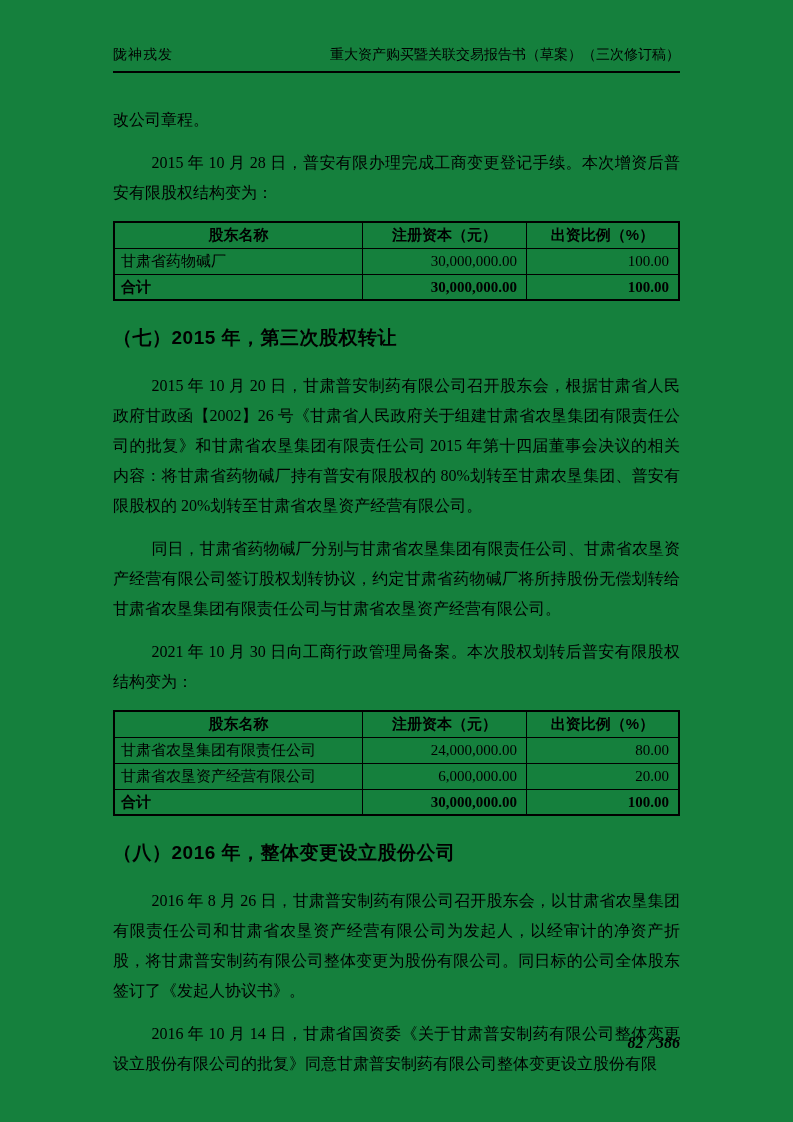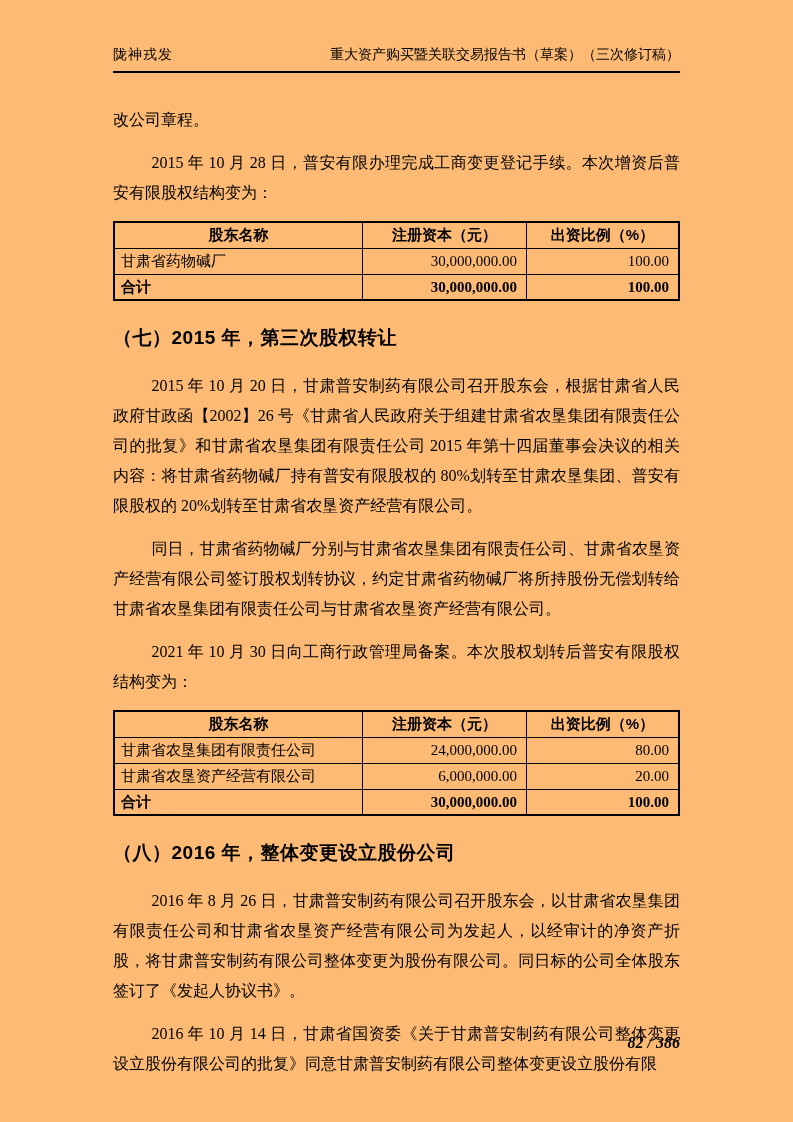--- a/index.html
+++ b/index.html
@@ -5,21 +5,21 @@
   * { margin: 0; padding: 0; box-sizing: border-box; }
   html, body { background: #e8e8e8; }
   body {
     width: 793px; height: 1122px;
     font-family: "Liberation Serif", "DejaVu Serif", serif;
     color: #000;
   }
   .page {
     position: relative;
     width: 793px; height: 1122px;
-    background: #fdba74;
+    background: #15803d;
     padding: 46px 113px 0 113px;
     overflow: hidden;
   }
   .page-header {
     display: flex;
     justify-content: space-between;
     align-items: flex-end;
     padding-bottom: 7px;
     border-bottom: 2px solid #000;
     font-size: 14px;

